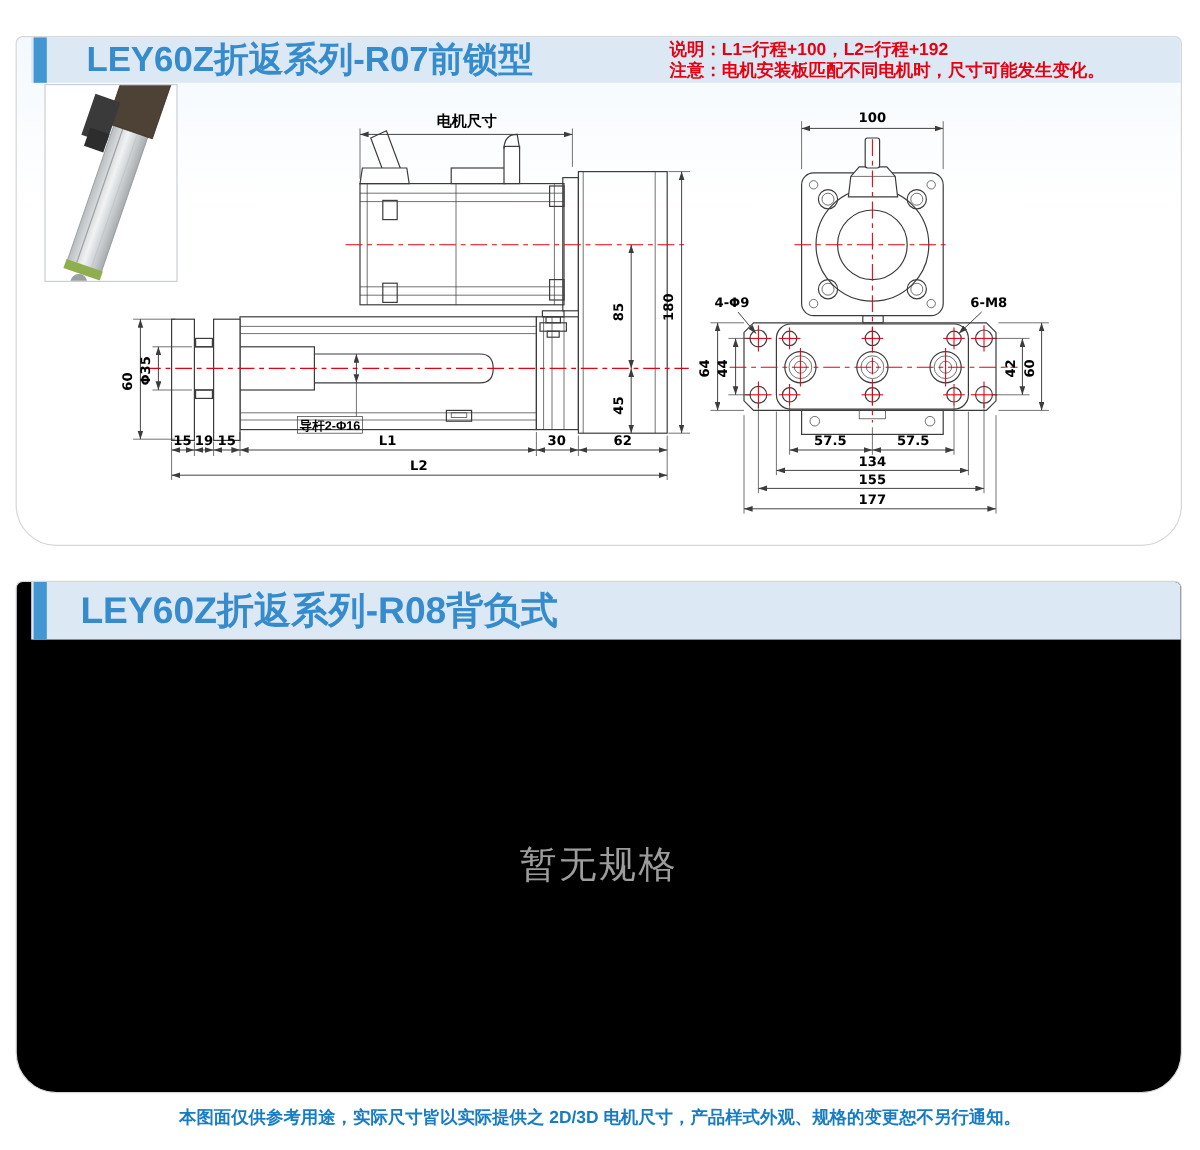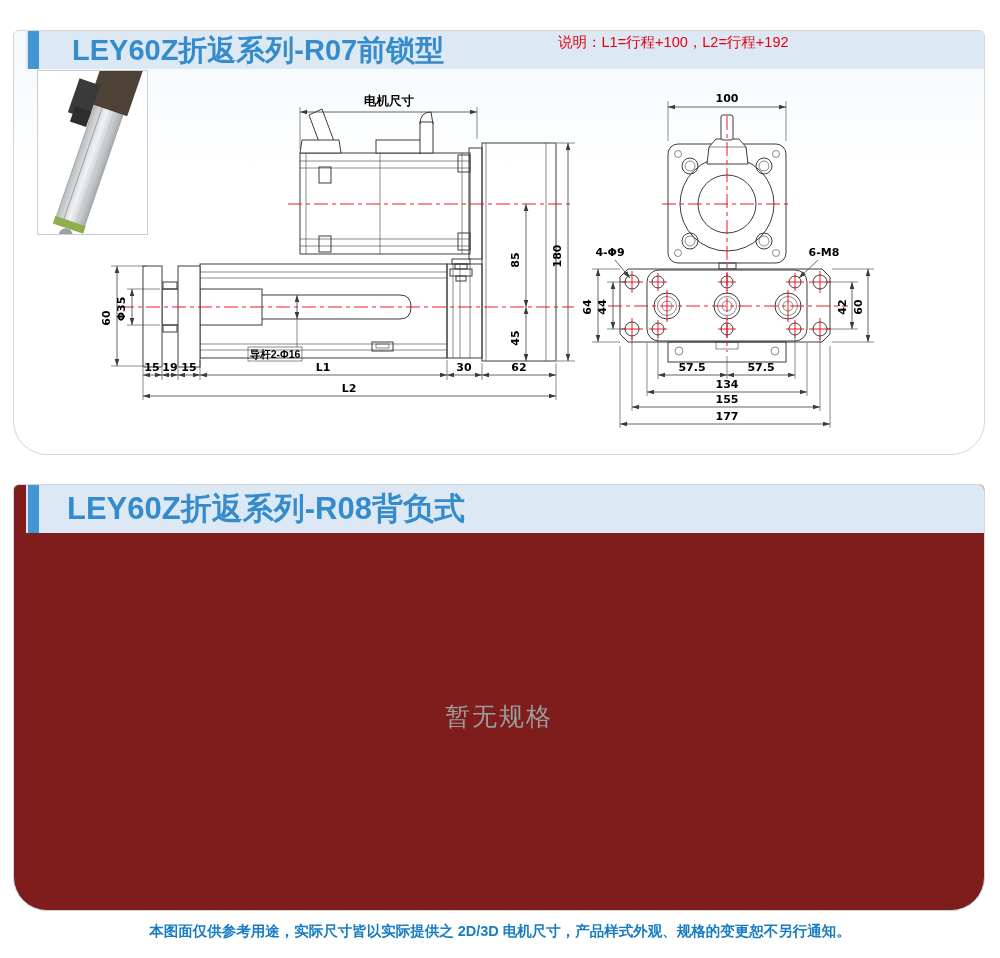--- a/index.html
+++ b/index.html
@@ -1,34 +1,34 @@
 <!DOCTYPE html>
 <html><head>
 <meta charset="utf-8">
 <style>
   html,body{margin:0;padding:0;}
   body{width:1000px;height:958px;position:relative;background:#ffffff;
        font-family:"Liberation Sans","DejaVu Sans",sans-serif;}
-  .card{position:absolute;left:13px;width:970px;border:1px solid #d6d6d6;background:#7f1d1d;
+  .card{position:absolute;left:13px;width:970px;border:1px solid #d6d6d6;background:#000000;
         border-radius:6px 6px 34px 34px;overflow:hidden;}
   .card1{top:30px;height:423px;background:linear-gradient(180deg,#f4f9fd 0,#ffffff 140px);}
   .card2{top:484px;height:425px;}
   .band{position:relative;background:#dce9f4;margin-left:12px;}
   .band1{height:38px;}
   .band2{height:48px;}
   .accent{position:absolute;left:2px;top:0;width:11px;height:100%;background:#4296d2;}
   .title{margin:0;color:#358bcb;font-weight:bold;white-space:nowrap;}
   .title1{font-size:29px;line-height:38px;padding-left:46px;}
   .title2{font-size:31px;line-height:48px;padding-left:41px;}
   .notes{position:absolute;left:532px;top:3px;color:#e60012;font-size:14.5px;
-         font-weight:normal;line-height:17px;white-space:nowrap;}
+         font-weight:bold;line-height:17px;white-space:nowrap;}
   .photo{position:absolute;left:23px;top:39px;width:109px;height:163px;
          border:1px solid #c9ced4;background:#fff;}
   .drawing{position:absolute;left:0;top:38px;width:970px;height:385px;}
-  .empty{position:absolute;top:215px;width:100%;text-align:center;font-size:25px;
+  .empty{position:absolute;top:215px;width:100%;text-align:center;font-size:31px;
          color:#9c9c9c;letter-spacing:2px;}
   .footer{position:absolute;top:922px;left:0;width:100%;text-align:center;
           color:#187cc3;font-size:14.5px;font-weight:bold;}
   
   .ln{fill:none;stroke:#3c3c3c;stroke-width:1;}
   .lt{fill:none;stroke:#3c3c3c;stroke-width:0.6;}
   .fw{fill:#ffffff;stroke:#3c3c3c;stroke-width:1;}
   .red{fill:none;stroke:#e60014;stroke-width:0.9;}
   .cl{stroke-dasharray:14 4 4 4;}
   .dm{fill:none;stroke:#3c3c3c;stroke-width:0.8;marker-start:url(#as);marker-end:url(#ae);}
@@ -39,20 +39,21 @@
 </style>
 </head>
 <body>
 
 <div class="card card1">
   <div class="band band1">
     <div class="accent"></div>
     <h1 class="title title1">LEY60Z折返系列-R07前锁型</h1>
     <div class="notes">
       <div>说明：L1=行程+100，L2=行程+192</div>
+      <div>注意：电机安装板匹配不同电机时，尺寸可能发生变化。</div>
     </div>
   </div>
 
   <div class="photo">
     <svg width="109" height="163" viewBox="0 0 109 163">
       <defs>
         <linearGradient id="alu" x1="0" y1="0" x2="1" y2="0">
           <stop offset="0" stop-color="#b9bdc0"></stop>
             <stop offset="0.45" stop-color="#f0f2f3"></stop>
           <stop offset="0.7" stop-color="#cfd3d6"></stop>

